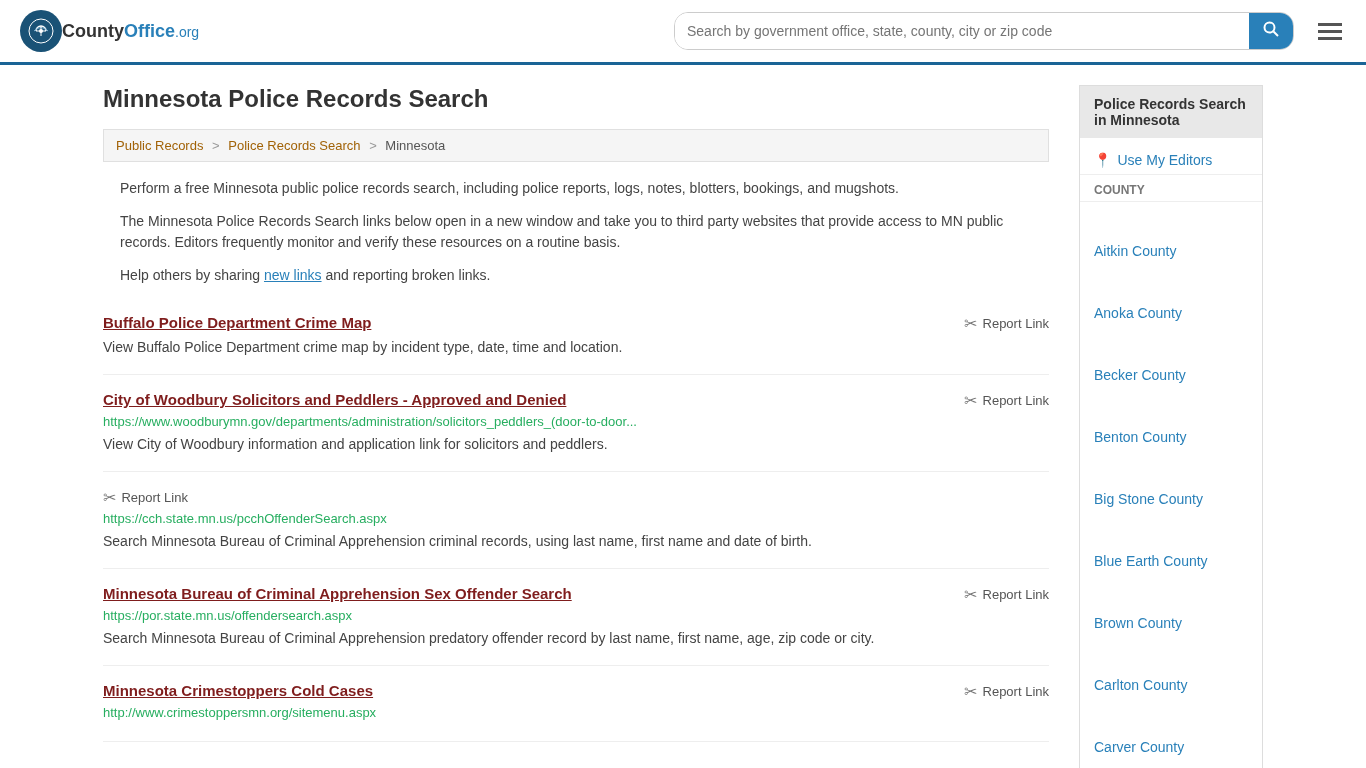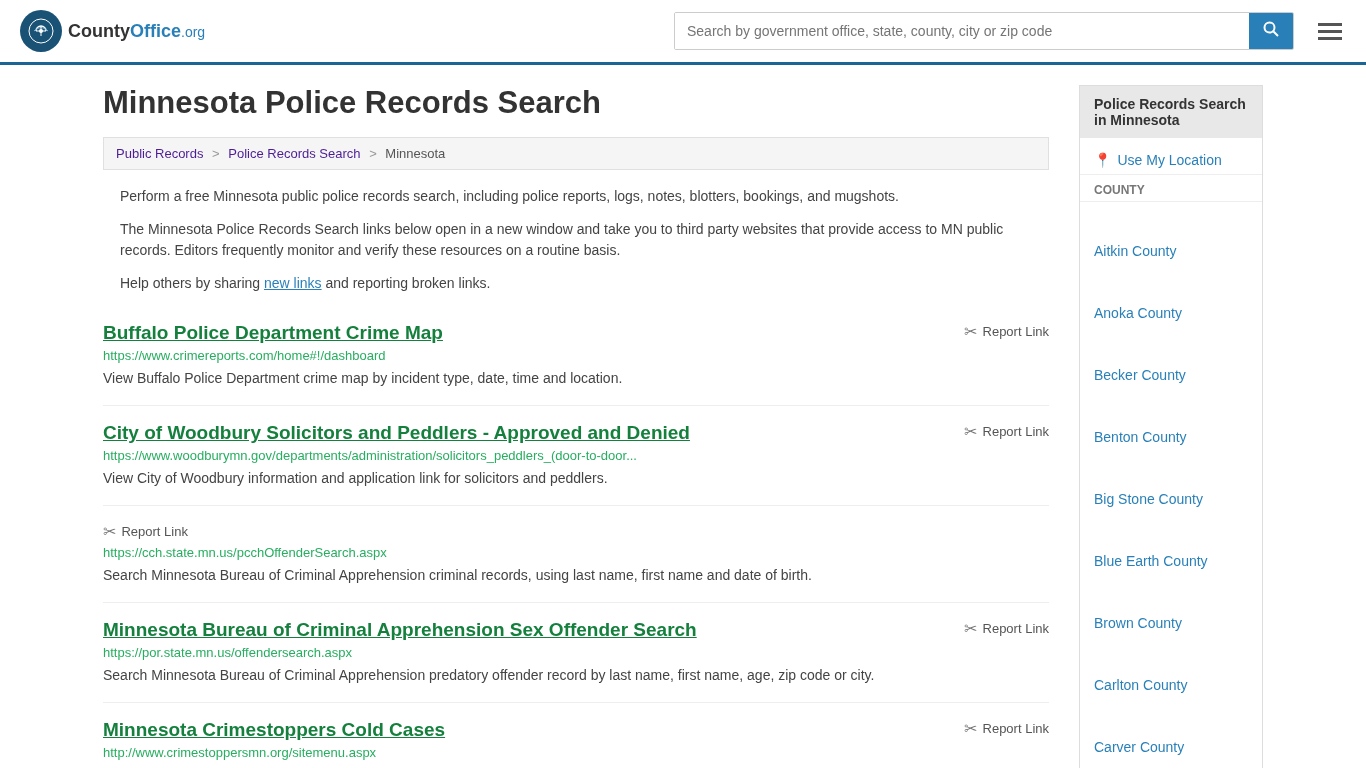--- a/index.html
+++ b/index.html
@@ -10,21 +10,20 @@
       background: #fff;
       border-bottom: 3px solid #1a6496;
       padding: 10px 20px;
       display: flex;
       align-items: center;
       gap: 20px;
     }
     .logo-area {
       display: flex;
       align-items: center;
-      gap: 6px;
       text-decoration: none;
       flex-shrink: 0;
     }
     .logo-circle {
       width: 42px;
       height: 42px;
       border-radius: 50%;
       background: #1a5276;
       display: flex;
       align-items: center;
@@ -37,21 +36,21 @@
       font-weight: bold;
       color: #333;
     }
     .logo-text span { color: #2980b9; }
     .logo-text .org { color: #2980b9; font-weight: normal; font-size: 14px; }
     .search-bar {
       flex: 1;
       max-width: 620px;
       display: flex;
       border: 1px solid #ccc;
-      border-radius: 2px;
+      border-radius: 14px;
       overflow: hidden;
       margin-left: auto;
     }
     .search-bar input {
       flex: 1;
       padding: 8px 12px;
       border: none;
       outline: none;
       font-size: 14px;
       color: #999;
@@ -91,57 +90,57 @@
     .main-content {
       flex: 1;
     }
     .sidebar {
       width: 184px;
       flex-shrink: 0;
     }
 
     
     .page-title {
-      font-size: 31px;
+      font-size: 24px;
       font-weight: bold;
       color: #333;
       margin-bottom: 16px;
     }
 
     
     .breadcrumb {
       background: #f5f5f5;
       border: 1px solid #e0e0e0;
       padding: 8px 12px;
       margin-bottom: 16px;
       font-size: 13px;
       color: #555;
     }
-    .breadcrumb a { color: #4c1d95; text-decoration: none; }
+    .breadcrumb a { color: #a16207; text-decoration: none; }
     .breadcrumb .sep { margin: 0 5px; color: #999; }
 
     
     .description { margin-bottom: 12px; font-size: 14px; color: #444; line-height: 1.5; margin-left: 17px; }
     .description a { color: #2980b9; text-decoration: underline; }
 
     
     .record-item {
       border-bottom: 1px solid #eee;
       padding: 16px 0;
     }
     .record-header {
       display: flex;
       align-items: flex-start;
       justify-content: space-between;
       margin-bottom: 4px;
     }
     .record-title {
-      font-size: 19px;
-      font-weight: bold;
-      color: #15803d;
+      font-size: 15px;
+      font-weight: bold;
+      color: #7f1d1d;
       text-decoration: underline;
       cursor: pointer;
     }
     .report-link-btn {
       display: flex;
       align-items: center;
       gap: 5px;
       color: #555;
       font-size: 13px;
       cursor: pointer;
@@ -263,21 +262,20 @@
 
     <div id="records-list">
         <div class="record-item">
       <div class="record-header">
         <span class="record-title">Buffalo Police Department Crime Map</span>
         <button class="report-link-btn">
           <span class="icon-x">✂</span>
           Report Link
         </button>
       </div>
-      <div class="record-url">https://www.crimereports.com/home#!/dashboard</div>
       <div class="record-desc">View Buffalo Police Department crime map by incident type, date, time and location.</div>
     </div>
         <div class="record-item">
       <div class="record-header">
         <span class="record-title">City of Woodbury Solicitors and Peddlers - Approved and Denied</span>
         <button class="report-link-btn">
           <span class="icon-x">✂</span>
           Report Link
         </button>
       </div>
@@ -318,21 +316,21 @@
     </div>
       </div>
   </div>
 
   <aside class="sidebar">
     <div class="sidebar-box">
       <div class="sidebar-title">Police Records Search in Minnesota</div>
       <div class="sidebar-list">
         <div class="sidebar-location">
           <span class="pin-icon">📍</span>
-          <span>Use My Location</span>
+          <span>Use My Editors</span>
         </div>
         <div class="sidebar-section-label">County</div>
         <div id="county-list">
             <a class="sidebar-county" href="#">Aitkin County</a>
             <a class="sidebar-county" href="#">Anoka County</a>
             <a class="sidebar-county" href="#">Becker County</a>
             <a class="sidebar-county" href="#">Benton County</a>
             <a class="sidebar-county" href="#">Big Stone County</a>
             <a class="sidebar-county" href="#">Blue Earth County</a>
             <a class="sidebar-county" href="#">Brown County</a>

